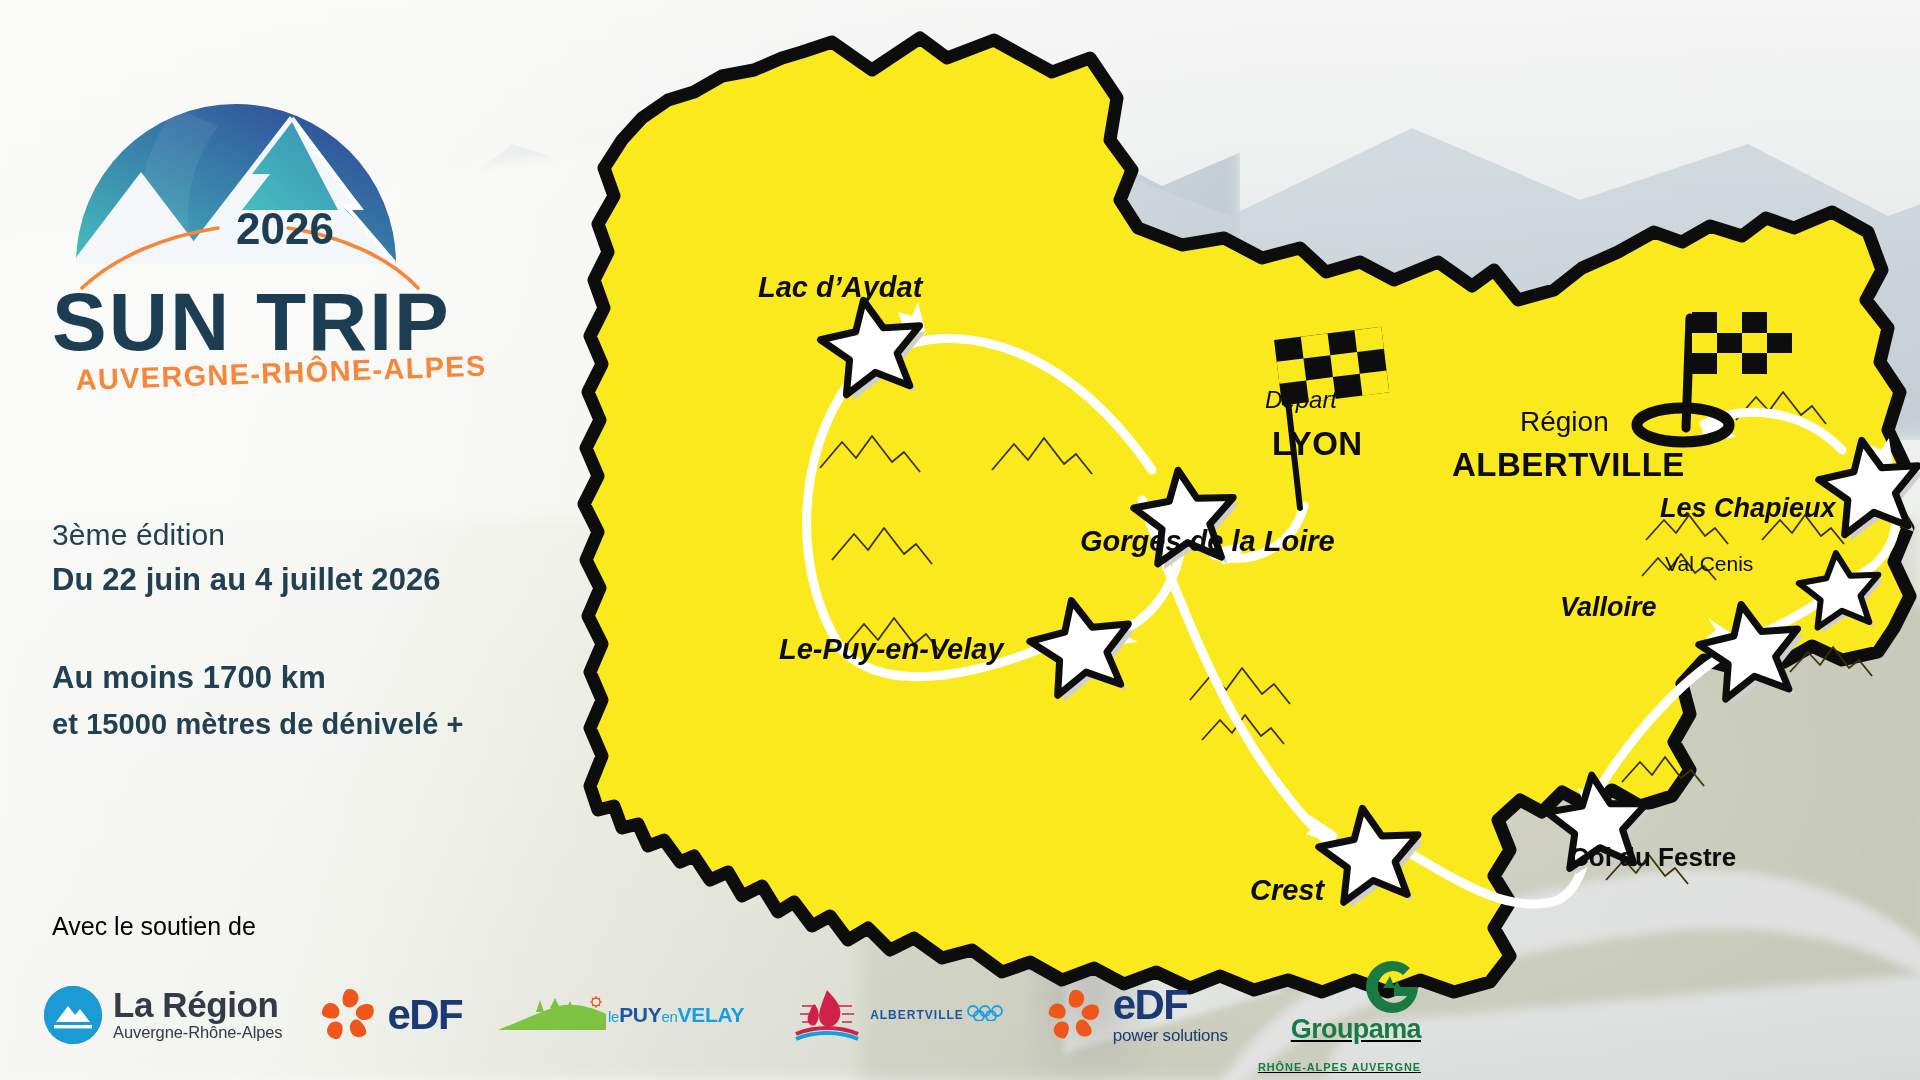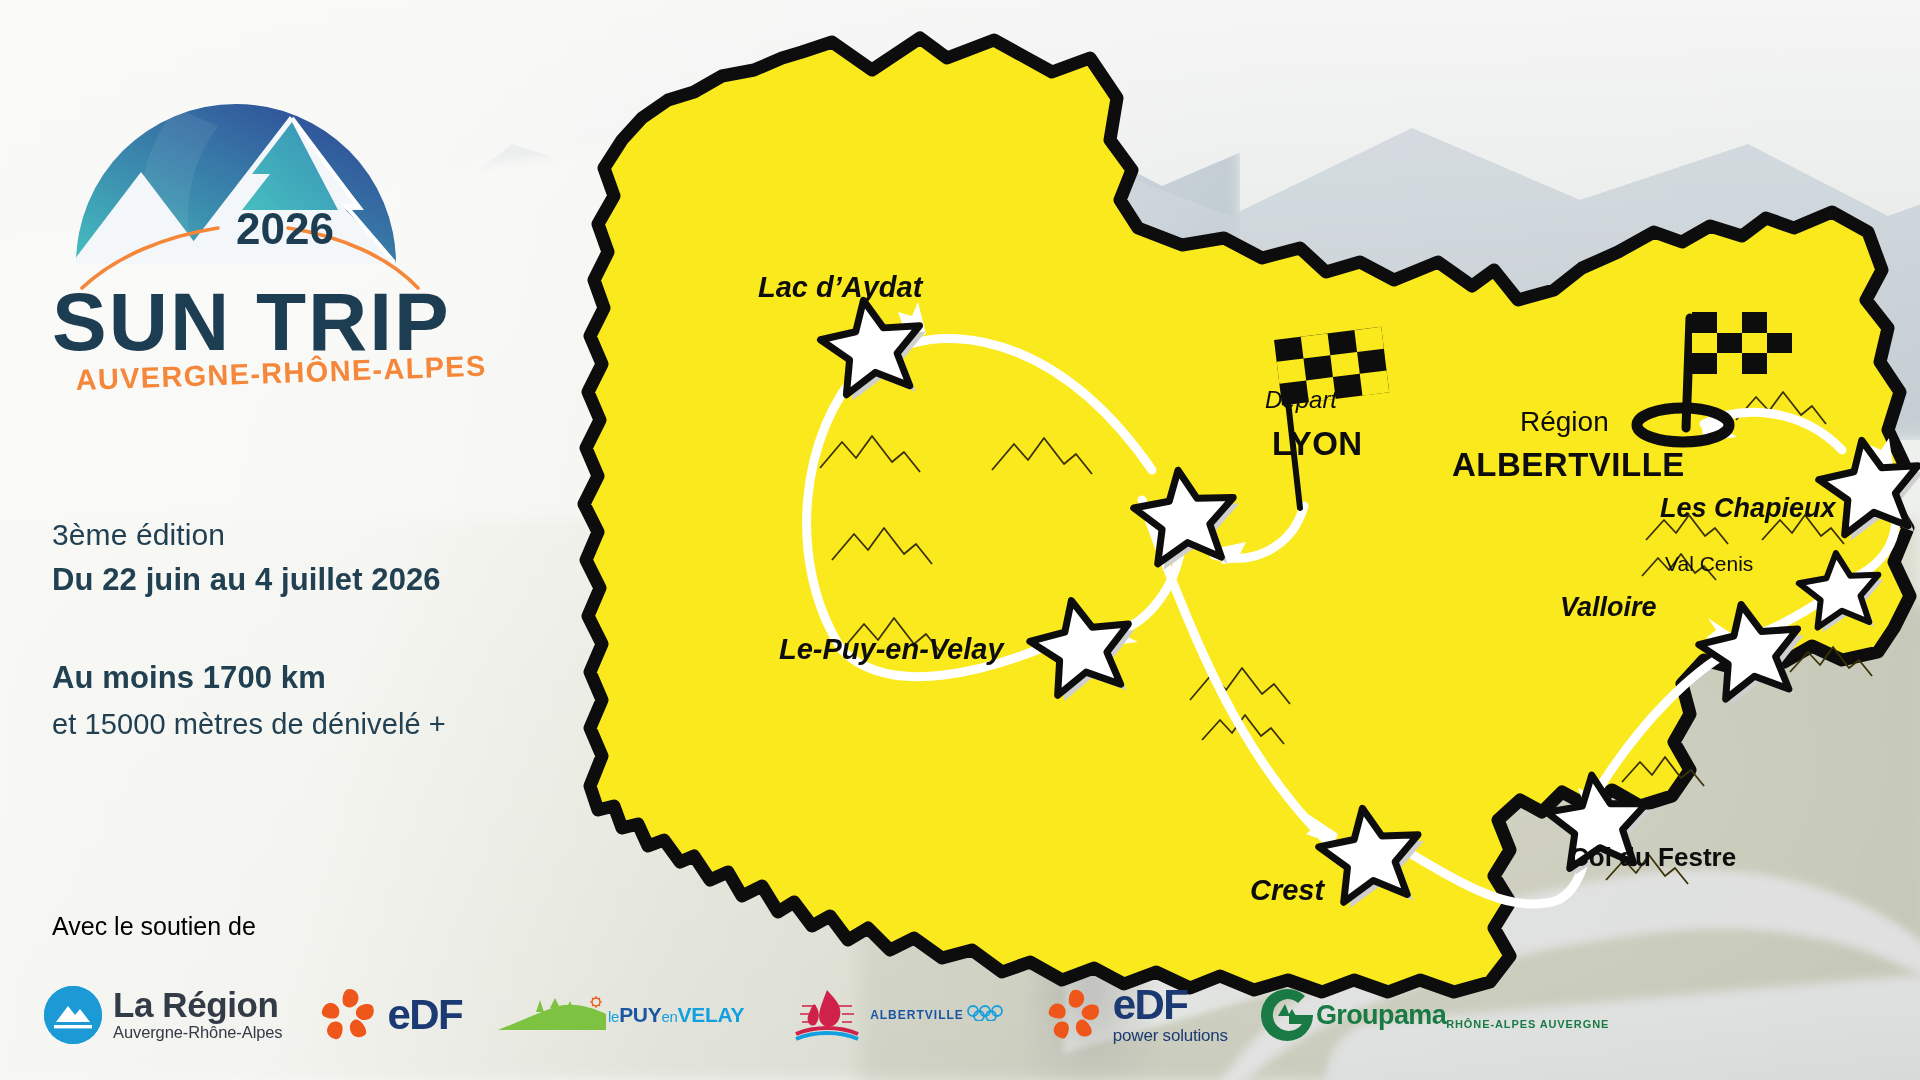--- a/index.html
+++ b/index.html
@@ -71,21 +71,21 @@
 
   
   #left-col { position:absolute; left:0; top:0; width:620px; height:1080px; z-index:5; }
 
   #brand-logo { position:absolute; left:46px; top:22px; width:460px; height:400px; }
 
   #info-block { position:absolute; left:52px; top:518px; width:560px; color:#214152; }
   #info-block .l1 { font-size:30px; font-weight:400; letter-spacing:.1px; margin-bottom:10px; }
   #info-block .l2 { font-size:31px; font-weight:700; letter-spacing:.1px; }
   #info-block .l3 { font-size:31px; font-weight:700; margin-top:62px; letter-spacing:.1px; }
-  #info-block .l4 { font-size:29px; font-weight:400; margin-top:12px; letter-spacing:.1px; }
+  #info-block .l4 { font-size:29px; font-weight:700; margin-top:12px; letter-spacing:.1px; }
 
   #support { position:absolute; left:52px; top:912px; width:560px; }
   #support .support-label { font-size:25px; color:#000000; font-weight:400; }
 
   #sponsor-row { position:absolute; left:44px; top:962px; height:106px; display:flex; align-items:center; gap:0px; z-index:6; }
   .sponsor { display:flex; align-items:center; height:100px; }
 
   
   .lr { display:flex; align-items:center; gap:11px; margin-right:34px; }
   .lr-circle { width:58px; height:58px; border-radius:50%; background:#1b9ad6; position:relative; flex:none; }
@@ -293,20 +293,21 @@
         <rect x="50" y="21" width="25" height="20"></rect>
         <rect x="25" y="41" width="25" height="21"></rect>
         <rect x="75" y="41" width="25" height="21"></rect>
       </g>
     </g>
   </g>
 </svg>
 
   
   <div class="map-label lbl-italic lbl-aydat">Lac d’Aydat</div>
+  <div class="map-label lbl-italic lbl-gorges">Gorges de la Loire</div>
   <div class="map-label lbl-italic lbl-puy">Le-Puy-en-Velay</div>
   <div class="map-label lbl-italic lbl-crest">Crest</div>
   <div class="map-label lbl-festre">Col du Festre</div>
   <div class="map-label lbl-italic lbl-valloire">Valloire</div>
   <div class="map-label lbl-valcenis">Val Cenis</div>
   <div class="map-label lbl-italic lbl-chapieux">Les Chapieux</div>
 
   <div class="map-label lbl-depart">Départ</div>
   <div class="map-label lbl-lyon">LYON</div>
   <div class="map-label lbl-arrivee">Région</div>
@@ -450,21 +451,21 @@
         <path d="M 5 28 c 2 -8 9 -10 14 -6 c 5 4 4 11 0 13 c -5 2 -16 -1 -14 -7 z"></path>
       </g>
     </svg>
     <div>
       <div class="edf-word">eDF</div>
       <div class="edf-sub">power solutions</div>
     </div>
   </div>
 
   <div class="sponsor grp">
-    <div style="display:flex;flex-direction:row;align-items:center;">
+    <div style="display:flex;flex-direction:column;align-items:flex-end;text-decoration:underline;">
       <svg width="58" height="58" viewBox="0 0 58 58">
         <path d="M 29 3 A 26 26 0 1 0 55 29 L 31 29 L 31 38 L 44 38 A 16 16 0 1 1 29 13 A 16 16 0 0 1 40 17 L 47 10 A 26 26 0 0 0 29 3 Z" fill="#1a7a43"></path>
         <path d="M 20 30 l 7 -12 l 4 10 l 3 -5 l 4 7 z" fill="#1a7a43"></path>
       </svg>
       <div class="grp-word">Groupama</div>
       <div class="grp-sub">RHÔNE-ALPES AUVERGNE</div>
     </div>
   </div>
 </div>
 

